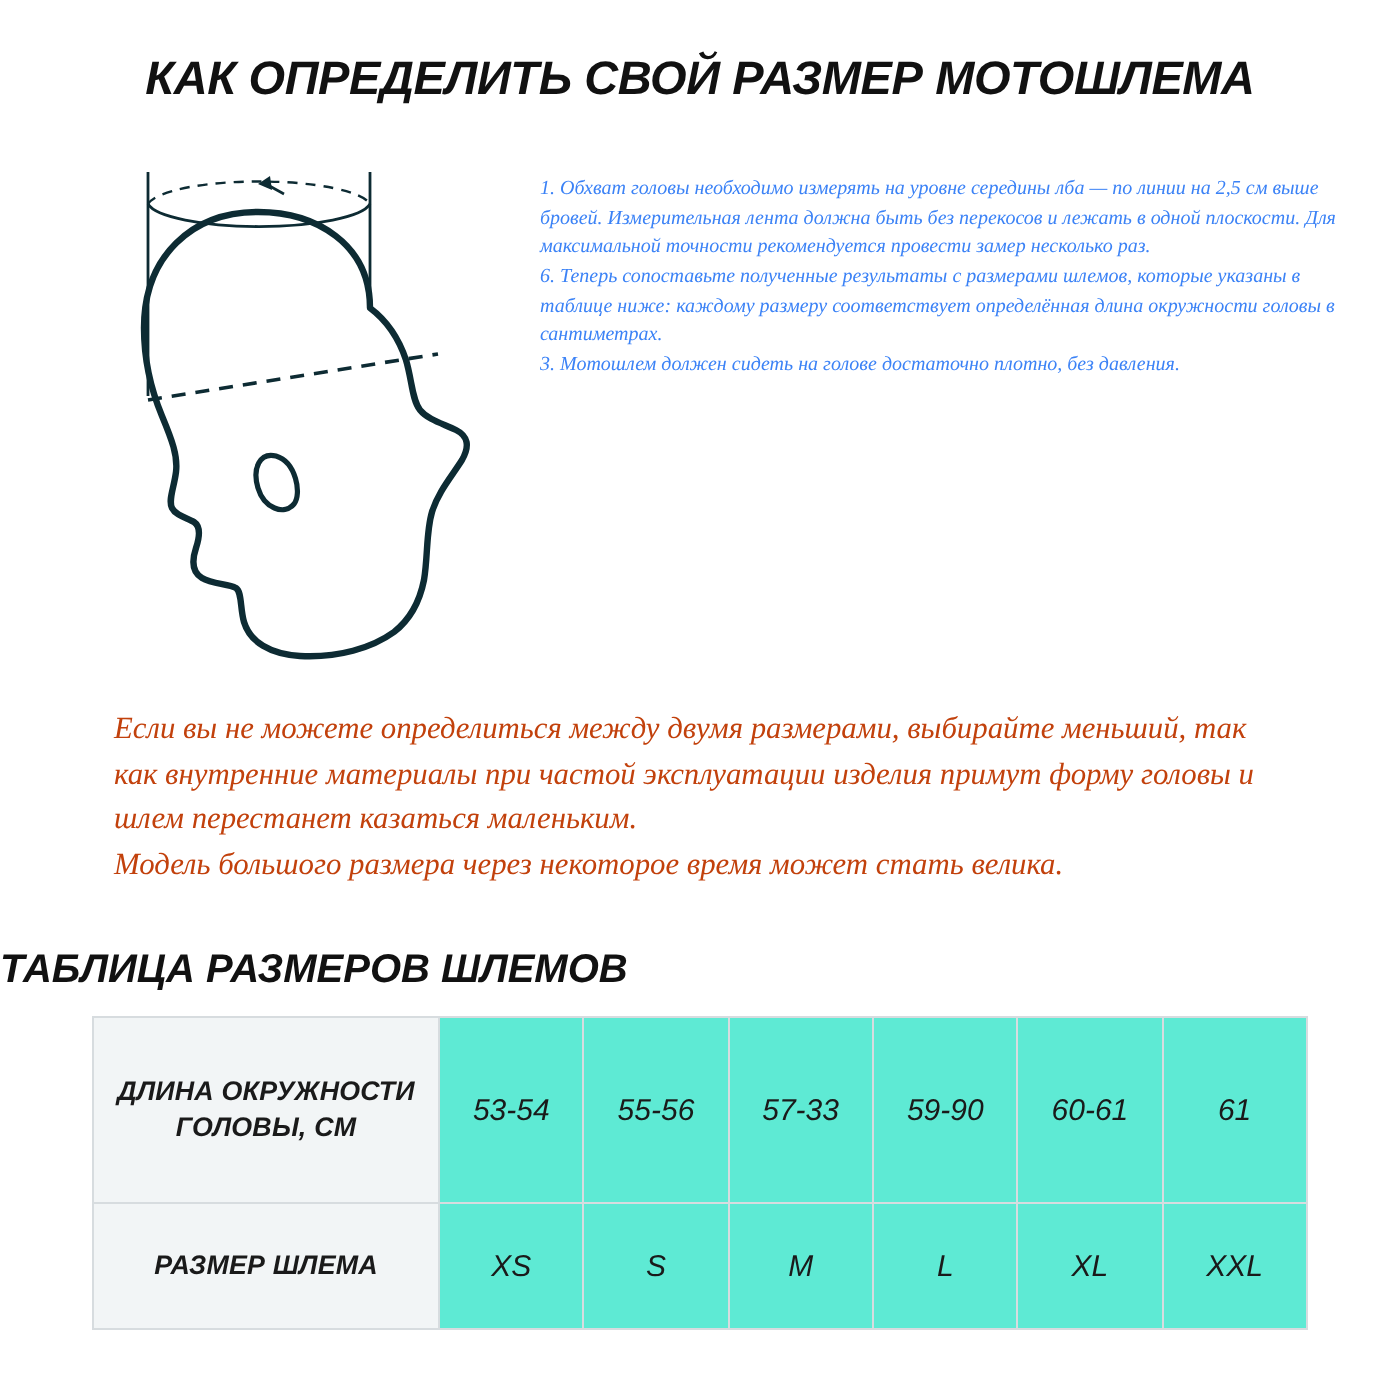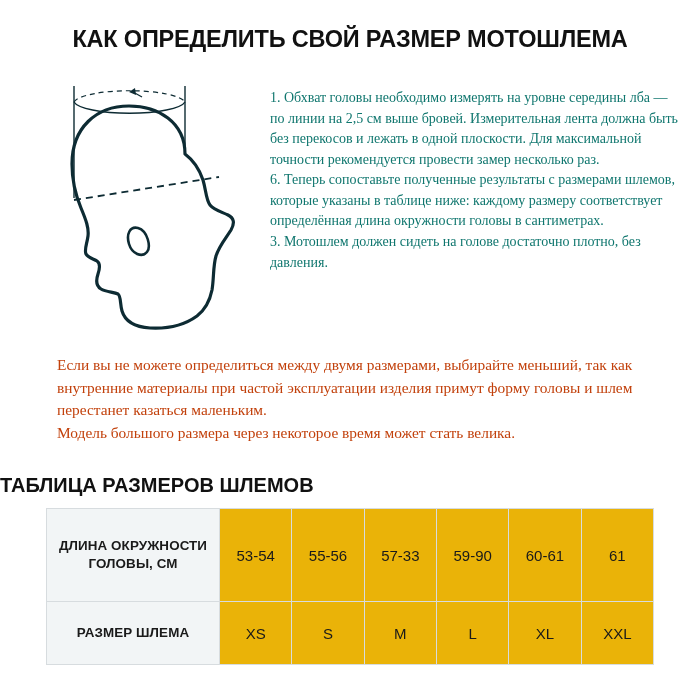--- a/index.html
+++ b/index.html
@@ -11,20 +11,21 @@
     height: 700px;
     background: #ffffff;
     font-family: "Liberation Serif", serif;
     color: #1a1a1a;
     overflow: hidden;
   }
   .page {
     position: relative;
     width: 700px;
     height: 679px;
+    font-style: italic;
   }
   .main-title {
     position: absolute;
     top: 26px;
     left: 0;
     width: 700px;
     text-align: center;
     font-family: "Liberation Sans", sans-serif;
     font-weight: bold;
     font-size: 23.5px;
@@ -36,23 +37,23 @@
     top: 78px;
     left: 34px;
     width: 230px;
     height: 270px;
   }
   .intro-text {
     position: absolute;
     top: 88px;
     left: 270px;
     width: 408px;
-    font-size: 14px;
+    font-size: 10px;
     line-height: 1.47;
-    color: #0f766e;
+    color: #3b82f6;
     text-align: left;
   }
   .intro-text p {
     margin: 0;
   }
   .lower-text {
     position: absolute;
     top: 354px;
     left: 57px;
     width: 590px;
@@ -99,21 +100,21 @@
     padding: 8px 6px;
     letter-spacing: 0.1px;
   }
   .size-table .row-circ td {
     height: 76px;
   }
   .size-table .row-size td {
     height: 46px;
   }
   .size-table .value-cell {
-    background: #eab308;
+    background: #5eead4;
     font-size: 15px;
   }
   .size-table .row-size .value-cell {
     font-size: 15px;
   }
 </style>
 </head>
 <body>
 
 <div class="page">

